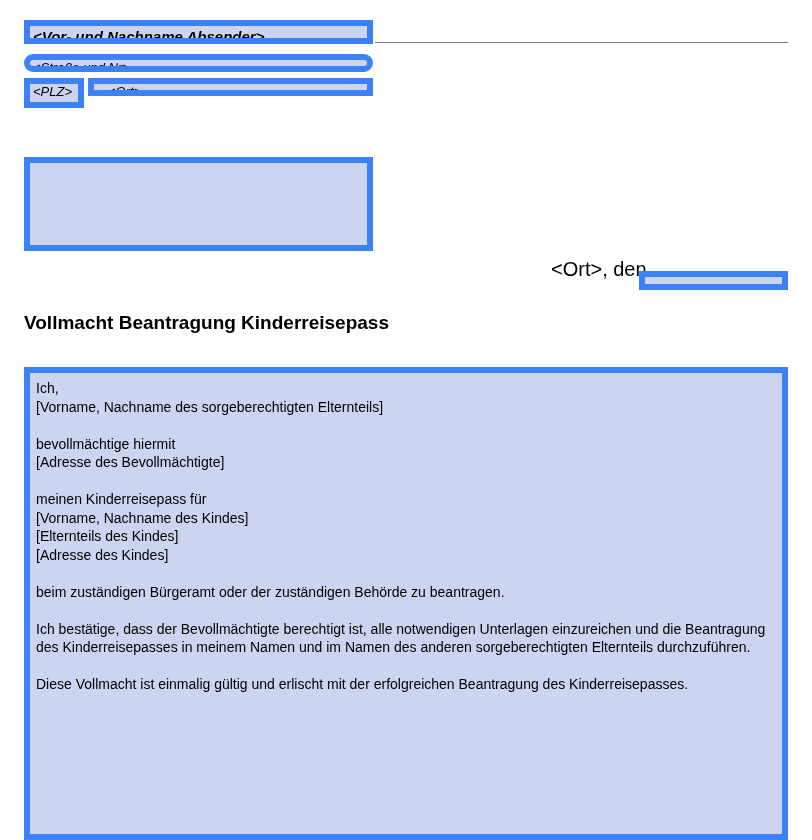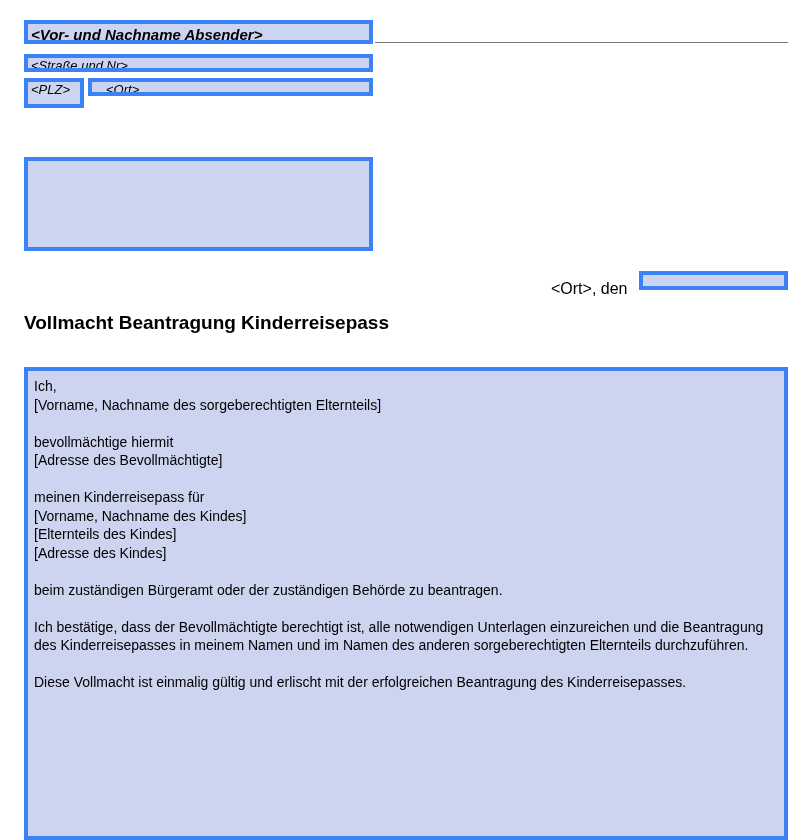--- a/index.html
+++ b/index.html
@@ -16,21 +16,21 @@
     overflow: hidden;
   }
   .page {
     position: relative;
     width: 812px;
     height: 840px;
   }
   
   .field {
     background: #ccd4ef;
-    border: 4px solid #3b82f6;
+    border: 6px solid #3b82f6;
     box-sizing: border-box;
   }
 
   
   .sender-name {
     position: absolute;
     left: 24px;
     top: 20px;
     width: 349px;
     height: 24px;
@@ -55,20 +55,21 @@
     left: 24px;
     top: 54px;
     width: 349px;
     height: 18px;
     font-style: italic;
     font-size: 13px;
     line-height: 16px;
     padding-left: 3px;
     white-space: nowrap;
     overflow: hidden;
+    border-radius: 9px;
   }
   .sender-plz {
     position: absolute;
     left: 24px;
     top: 78px;
     width: 60px;
     height: 30px;
     font-style: italic;
     font-size: 13px;
     line-height: 16px;
@@ -96,22 +97,22 @@
     left: 24px;
     top: 157px;
     width: 349px;
     height: 94px;
   }
 
   
   .place-label {
     position: absolute;
     left: 551px;
-    top: 280px;
-    font-size: 16px;
+    top: 260px;
+    font-size: 20px;
     line-height: 18px;
     white-space: nowrap;
   }
   .date-field {
     position: absolute;
     left: 639px;
     top: 271px;
     width: 149px;
     height: 19px;
   }

